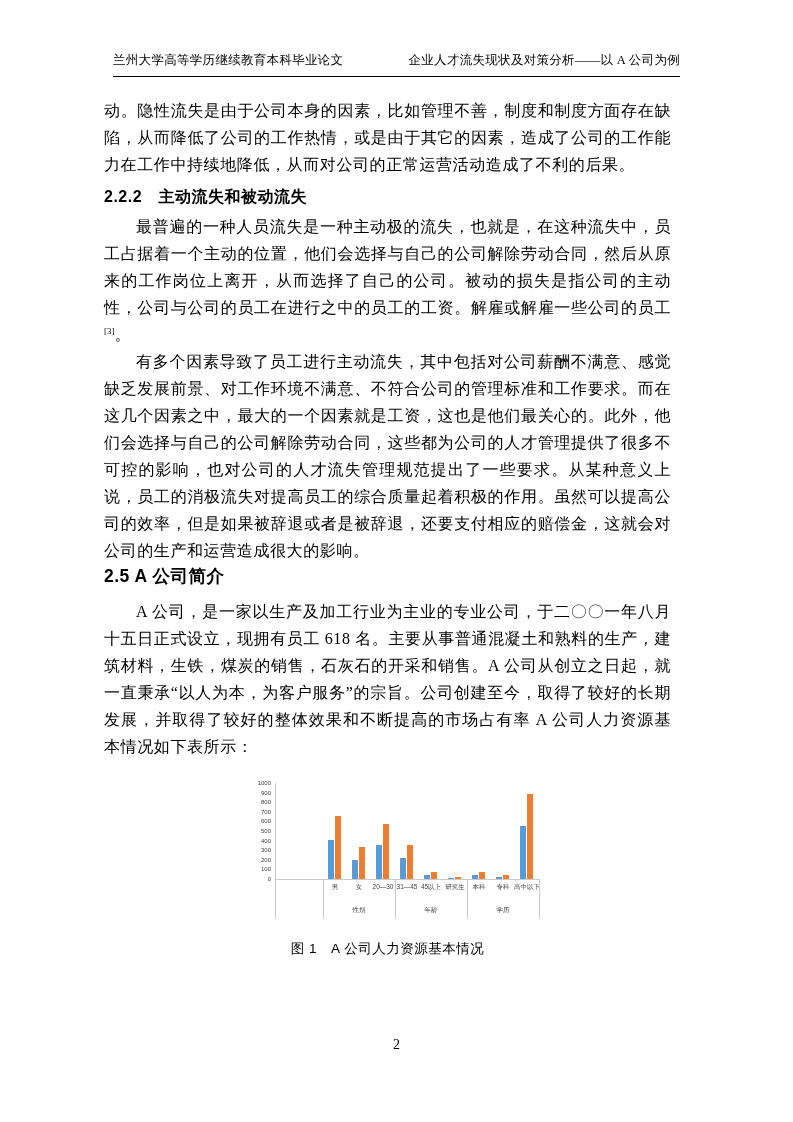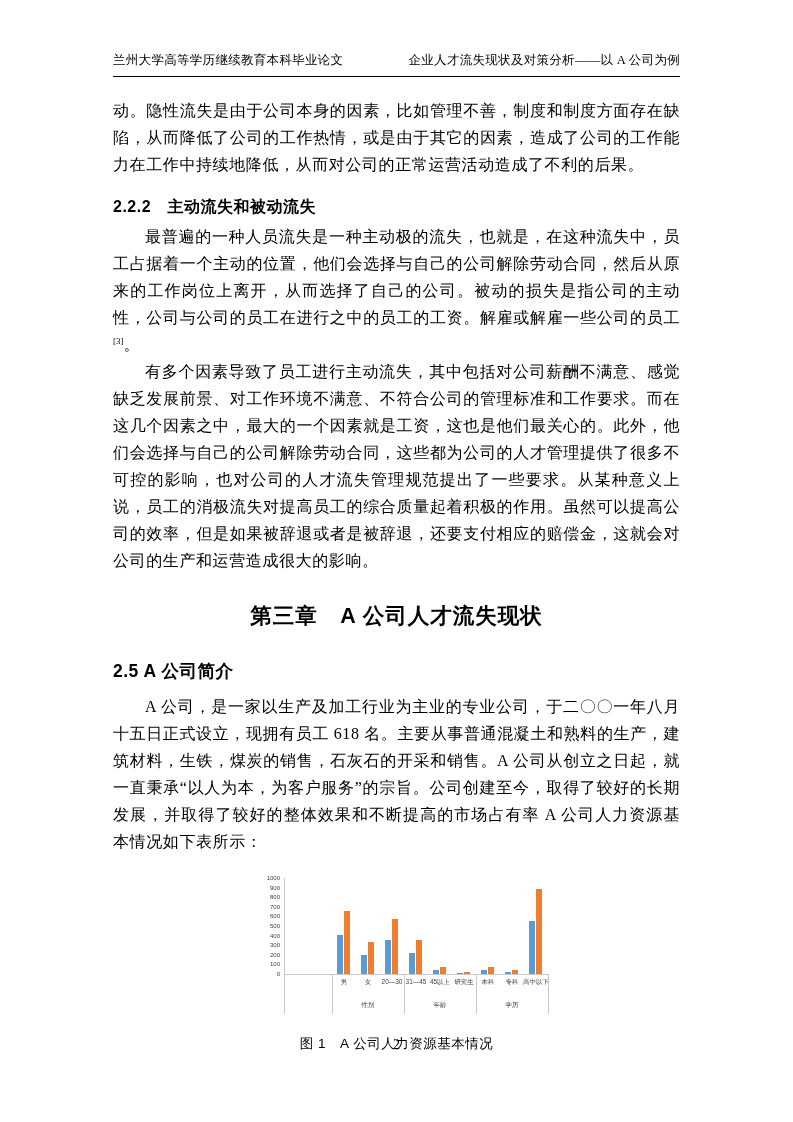--- a/index.html
+++ b/index.html
@@ -13,33 +13,33 @@
     color:#000;
   }
   .header{
     position:absolute;top:52px;left:113px;width:567px;
     display:flex;justify-content:space-between;align-items:flex-end;
     font-size:12.5px;letter-spacing:0.3px;
     border-bottom:1px solid #000;
     padding-bottom:7px;
   }
   .content{
-    position:absolute;top:97px;left:113px;width:567px;
+    position:absolute;top:97px;left:104px;width:567px;
   }
   .body-text{
     margin:0;
     font-size:16px;line-height:27px;
     letter-spacing:0.6px;
     text-align:justify;
     text-indent:2em;
   }
   .no-indent{text-indent:0;}
   .body-text sup{font-size:9px;line-height:0;letter-spacing:0;}
   .sub-heading{
-    margin:15px 0 3px 0;
+    margin:5px 0 3px 0;
     font-family:"Liberation Sans","DejaVu Sans",sans-serif;
     font-size:16px;line-height:27px;font-weight:bold;
     letter-spacing:0.5px;
   }
   .chapter-title{
     margin:27px 0 29px 0;
     text-align:center;
     font-family:"Liberation Sans","DejaVu Sans",sans-serif;
     font-size:21.5px;font-weight:bold;letter-spacing:1px;
   }
@@ -95,21 +95,20 @@
 
   <div class="content">
     <p class="body-text no-indent">动。隐性流失是由于公司本身的因素，比如管理不善，制度和制度方面存在缺陷，从而降低了公司的工作热情，或是由于其它的因素，造成了公司的工作能力在工作中持续地降低，从而对公司的正常运营活动造成了不利的后果。</p>
 
     <h3 class="sub-heading">2.2.2　主动流失和被动流失</h3>
 
     <p class="body-text"><span>最普遍的一种人员流失是一种主动极的流失，也就是，在这种流失中，员工占据着一个主动的位置，他们会选择与自己的公司解除劳动合同，然后从原来的工作岗位上离开，从而选择了自己的公司。被动的损失是指公司的主动性，公司与公司的员工在进行之中的员工的工资。解雇或解雇一些公司的员工</span><sup>[3]</sup><span>。</span></p>
 
     <p class="body-text">有多个因素导致了员工进行主动流失，其中包括对公司薪酬不满意、感觉缺乏发展前景、对工作环境不满意、不符合公司的管理标准和工作要求。而在这几个因素之中，最大的一个因素就是工资，这也是他们最关心的。此外，他们会选择与自己的公司解除劳动合同，这些都为公司的人才管理提供了很多不可控的影响，也对公司的人才流失管理规范提出了一些要求。从某种意义上说，员工的消极流失对提高员工的综合质量起着积极的作用。虽然可以提高公司的效率，但是如果被辞退或者是被辞退，还要支付相应的赔偿金，这就会对公司的生产和运营造成很大的影响。</p>
 
-    <h1 class="chapter-title">第三章　A 公司人才流失现状</h1>
 
     <h2 class="section-title">2.5 A 公司简介</h2>
 
     <p class="body-text">A 公司，是一家以生产及加工行业为主业的专业公司，于二〇〇一年八月十五日正式设立，现拥有员工 618 名。主要从事普通混凝土和熟料的生产，建筑材料，生铁，煤炭的销售，石灰石的开采和销售。A 公司从创立之日起，就一直秉承“以人为本，为客户服务”的宗旨。公司创建至今，取得了较好的长期发展，并取得了较好的整体效果和不断提高的市场占有率 A 公司人力资源基本情况如下表所示：</p>
 
     <div class="chart-wrap">
       <div class="chart" id="chart">
           <div class="ytick" style="top: 101px;">0</div>
           <div class="ytick" style="top: 91.4px;">100</div>
           <div class="ytick" style="top: 81.8px;">200</div>

